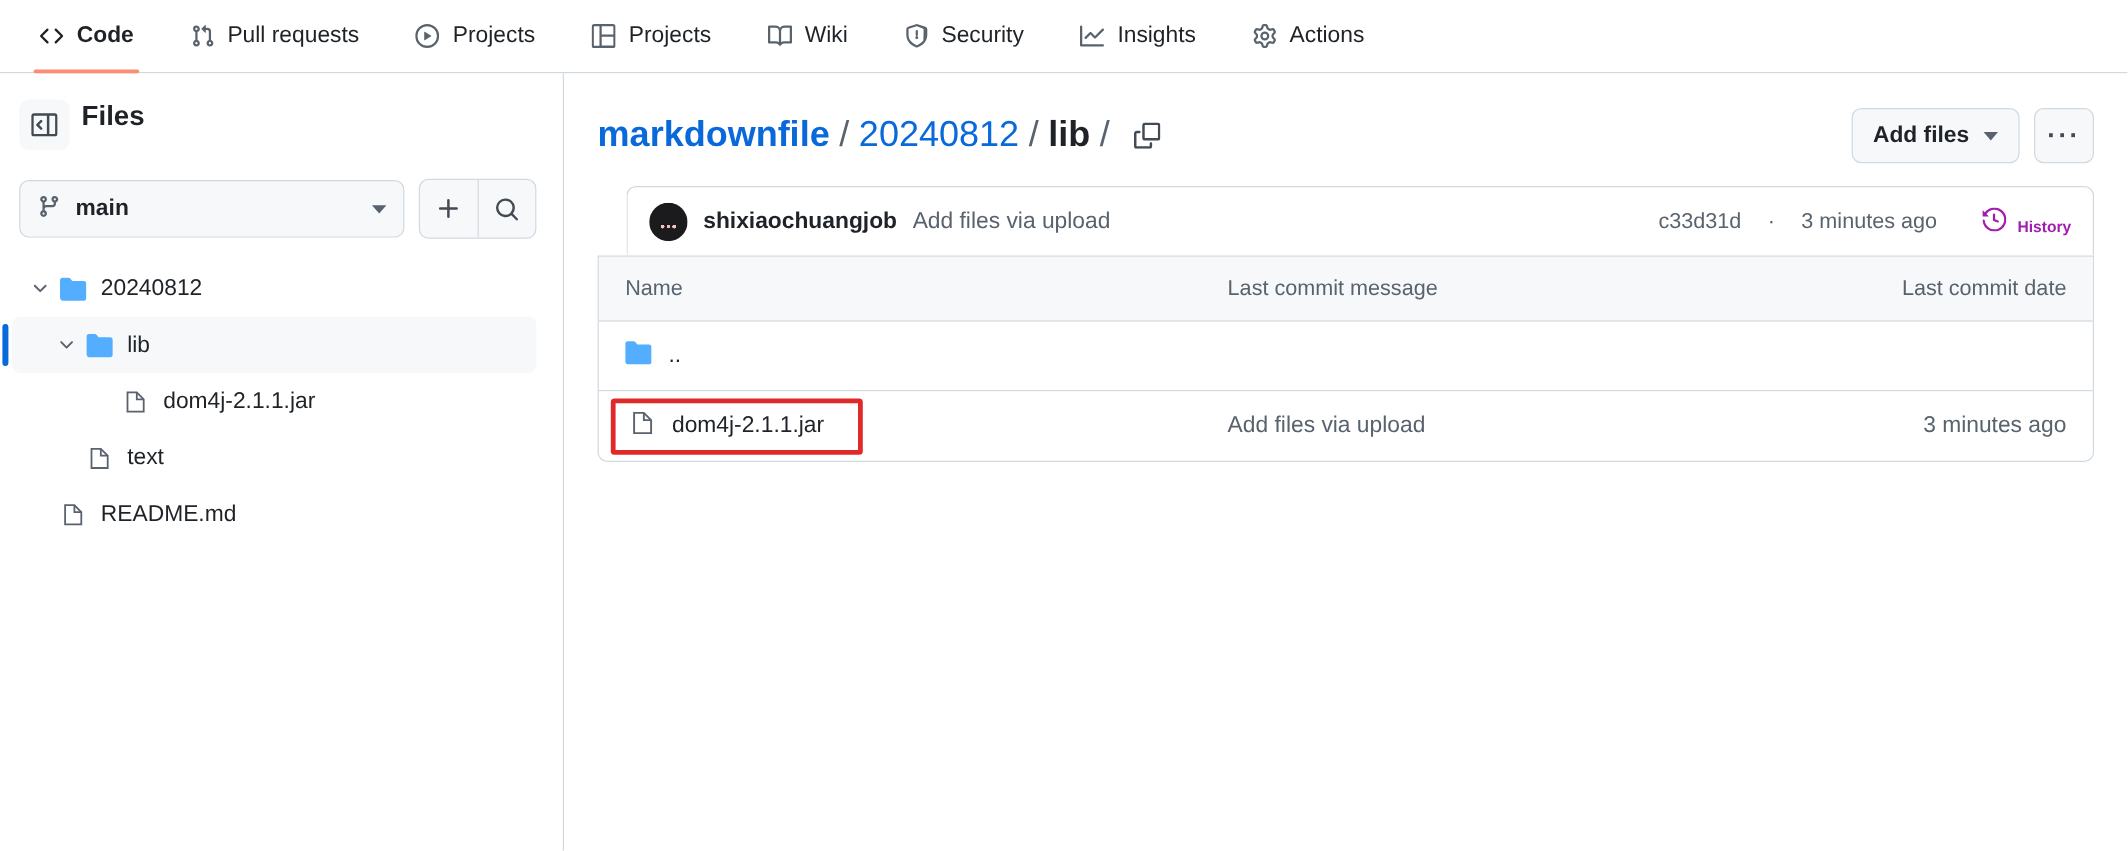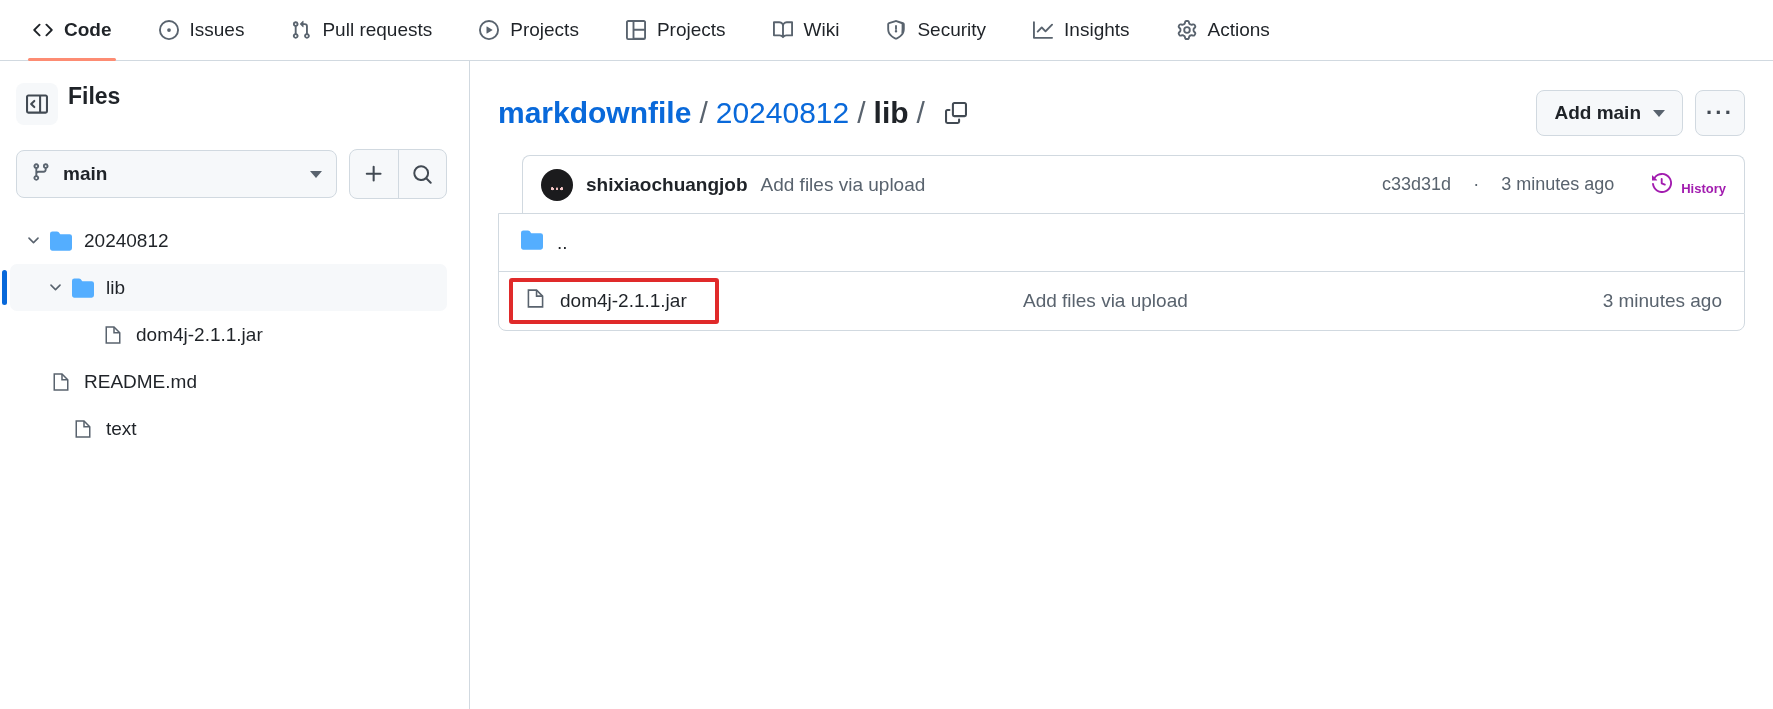--- a/index.html
+++ b/index.html
@@ -266,29 +266,20 @@
 <div class="repo-nav">
   <div class="nav-item active">
     <span class="ico">
       <svg width="20" height="20" viewBox="0 0 16 16" fill="currentColor">
           <path d="M4.72 3.22a.75.75 0 0 1 1.06 1.06L2.06 8l3.72 3.72a.75.75 0 1 1-1.06 1.06L.47 8.53a.75.75 0 0 1 0-1.06Zm6.56 0a.75.75 0 1 0-1.06 1.06L13.94 8l-3.72 3.72a.75.75 0 1 0 1.06 1.06l4.25-4.25a.75.75 0 0 0 0-1.06Z"></path>
         </svg>
     </span>
     <span>Code</span>
   </div>
 
-  <div class="nav-item">
-    <span class="ico">
-      <svg width="20" height="20" viewBox="0 0 16 16" fill="currentColor">
-          <path d="M8 9.5a1.5 1.5 0 1 0 0-3 1.5 1.5 0 0 0 0 3Z"></path>
-          <path d="M8 0a8 8 0 1 1 0 16A8 8 0 0 1 8 0ZM1.5 8a6.5 6.5 0 1 0 13 0 6.5 6.5 0 0 0-13 0Z"></path>
-        </svg>
-    </span>
-    <span>Issues</span>
-  </div>
 
   <div class="nav-item">
     <span class="ico">
       <svg width="20" height="20" viewBox="0 0 16 16" fill="currentColor">
           <path d="M1.5 3.25a2.25 2.25 0 1 1 3 2.122v5.256a2.251 2.251 0 1 1-1.5 0V5.372A2.25 2.25 0 0 1 1.5 3.25Zm5.677-.177L9.573.677A.25.25 0 0 1 10 .854V2.5h1A2.5 2.5 0 0 1 13.5 5v5.628a2.251 2.251 0 1 1-1.5 0V5a1 1 0 0 0-1-1h-1v1.646a.25.25 0 0 1-.427.177L7.177 3.427a.25.25 0 0 1 0-.354ZM3.75 2.5a.75.75 0 1 0 0 1.5.75.75 0 0 0 0-1.5Zm0 9.5a.75.75 0 1 0 0 1.5.75.75 0 0 0 0-1.5Zm8.25.75a.75.75 0 1 0 1.5 0 .75.75 0 0 0-1.5 0Z"></path>
         </svg>
     </span>
     <span>Pull requests</span>
   </div>
 
@@ -420,40 +411,40 @@
         <span class="twisty blank"></span>
         <span class="tree-ico">
           <svg width="20" height="20" viewBox="0 0 16 16" fill="none" stroke="#59636e" stroke-width="1.2">
               <path d="M2.6 1.6h6.2l4.6 4.6v8.2H2.6z"></path>
               <path d="M8.8 1.6v4.6h4.6"></path>
             </svg>
         </span>
         <span class="tree-label">dom4j-2.1.1.jar</span>
       </div>
 
+      <div class="tree-row" style="padding-left:32px;">
+        <span class="twisty blank"></span>
+        <span class="tree-ico">
+          <svg width="20" height="20" viewBox="0 0 16 16" fill="none" stroke="#59636e" stroke-width="1.2">
+              <path d="M2.6 1.6h6.2l4.6 4.6v8.2H2.6z"></path>
+              <path d="M8.8 1.6v4.6h4.6"></path>
+            </svg>
+        </span>
+        <span class="tree-label">text</span>
+      </div>
+
       <div class="tree-row" style="padding-left:10px;">
         <span class="twisty blank"></span>
         <span class="tree-ico">
           <svg width="20" height="20" viewBox="0 0 16 16" fill="none" stroke="#59636e" stroke-width="1.2">
               <path d="M2.6 1.6h6.2l4.6 4.6v8.2H2.6z"></path>
               <path d="M8.8 1.6v4.6h4.6"></path>
             </svg>
         </span>
         <span class="tree-label">README.md</span>
-      </div>
-
-      <div class="tree-row" style="padding-left:32px;">
-        <span class="twisty blank"></span>
-        <span class="tree-ico">
-          <svg width="20" height="20" viewBox="0 0 16 16" fill="none" stroke="#59636e" stroke-width="1.2">
-              <path d="M2.6 1.6h6.2l4.6 4.6v8.2H2.6z"></path>
-              <path d="M8.8 1.6v4.6h4.6"></path>
-            </svg>
-        </span>
-        <span class="tree-label">text</span>
       </div>
 
     </div>
   </div>
 
   <div class="main">
 
     <div class="main-head">
       <div class="breadcrumb">
         <span class="bc-link bold">markdownfile</span>
@@ -465,21 +456,21 @@
         <span class="copy-path-btn">
           <svg width="22" height="22" viewBox="0 0 16 16" fill="currentColor">
               <path d="M0 6.75C0 5.784.784 5 1.75 5h1.5a.75.75 0 0 1 0 1.5h-1.5a.25.25 0 0 0-.25.25v7.5c0 .138.112.25.25.25h7.5a.25.25 0 0 0 .25-.25v-1.5a.75.75 0 0 1 1.5 0v1.5A1.75 1.75 0 0 1 9.25 16h-7.5A1.75 1.75 0 0 1 0 14.25Z"></path>
               <path d="M5 1.75C5 .784 5.784 0 6.75 0h7.5C15.216 0 16 .784 16 1.75v7.5A1.75 1.75 0 0 1 14.25 11h-7.5A1.75 1.75 0 0 1 5 9.25Zm1.75-.25a.25.25 0 0 0-.25.25v7.5c0 .138.112.25.25.25h7.5a.25.25 0 0 0 .25-.25v-7.5a.25.25 0 0 0-.25-.25Z"></path>
             </svg>
         </span>
       </div>
 
       <div class="head-actions">
         <div class="btn">
-          <span>Add main</span>
+          <span>Add files</span>
           <span class="caret"></span>
         </div>
         <div class="btn btn-icon-only">
           <span class="dots">···</span>
         </div>
       </div>
     </div>
 
     <div class="commit-bar">
       <div class="avatar"></div>
@@ -494,20 +485,25 @@
             <svg width="20" height="20" viewBox="0 0 16 16" fill="currentColor">
                 <path d="m.427 1.927 1.215 1.215a8.002 8.002 0 1 1-1.6 5.685.75.75 0 1 1 1.493-.154 6.5 6.5 0 1 0 1.18-4.458l1.358 1.358A.25.25 0 0 1 3.896 6H.25A.25.25 0 0 1 0 5.75V2.104a.25.25 0 0 1 .427-.177ZM7.75 4a.75.75 0 0 1 .75.75v2.992l2.028.812a.75.75 0 0 1-.557 1.392l-2.5-1A.751.751 0 0 1 7 8.25v-3.5A.75.75 0 0 1 7.75 4Z"></path>
               </svg>
           </span>
           <span>History</span>
         </span>
       </div>
     </div>
 
     <div class="file-table">
+      <div class="ft-head">
+        <div class="col-name">Name</div>
+        <div class="col-msg">Last commit message</div>
+        <div class="col-date">Last commit date</div>
+      </div>
 
       <div class="ft-row">
         <div class="col-name">
           <span class="name-cell">
             <span>
               <svg width="22" height="22" viewBox="0 0 16 16" fill="#54aeff">
                   <path d="M1.75 1A1.75 1.75 0 0 0 0 2.75v10.5C0 14.216.784 15 1.75 15h12.5A1.75 1.75 0 0 0 16 13.25v-8.5A1.75 1.75 0 0 0 14.25 3H7.5a.25.25 0 0 1-.2-.1l-.9-1.2C6.07 1.26 5.56 1 5 1H1.75Z"></path>
                 </svg>
             </span>
             <span class="txt">..</span>

